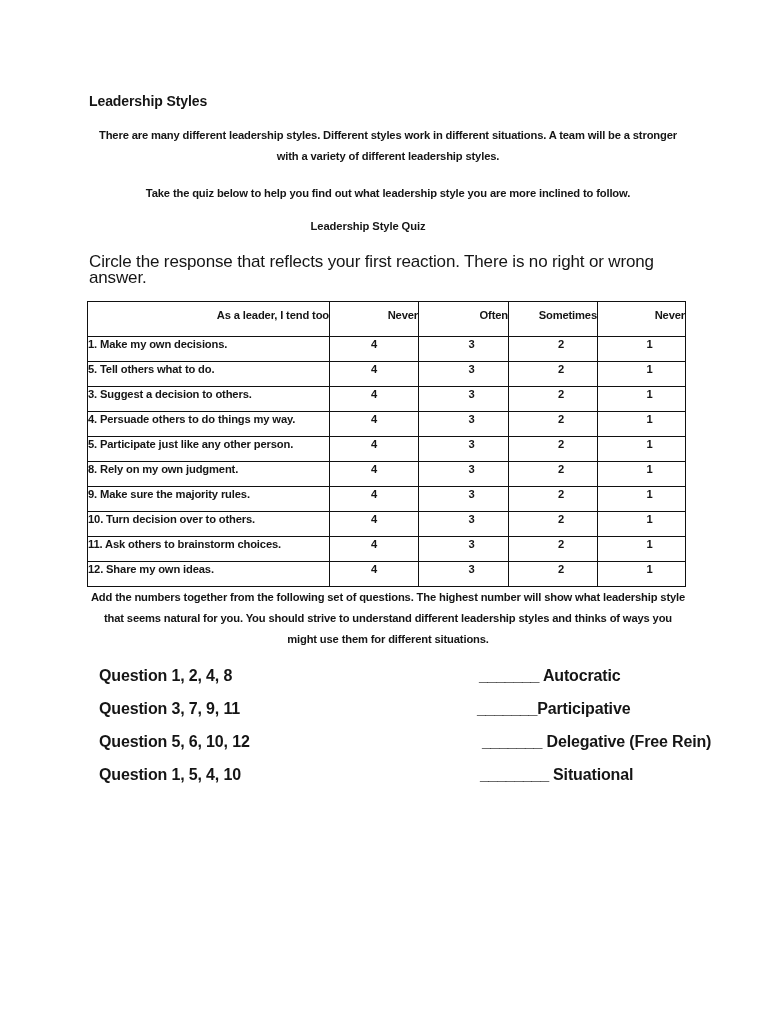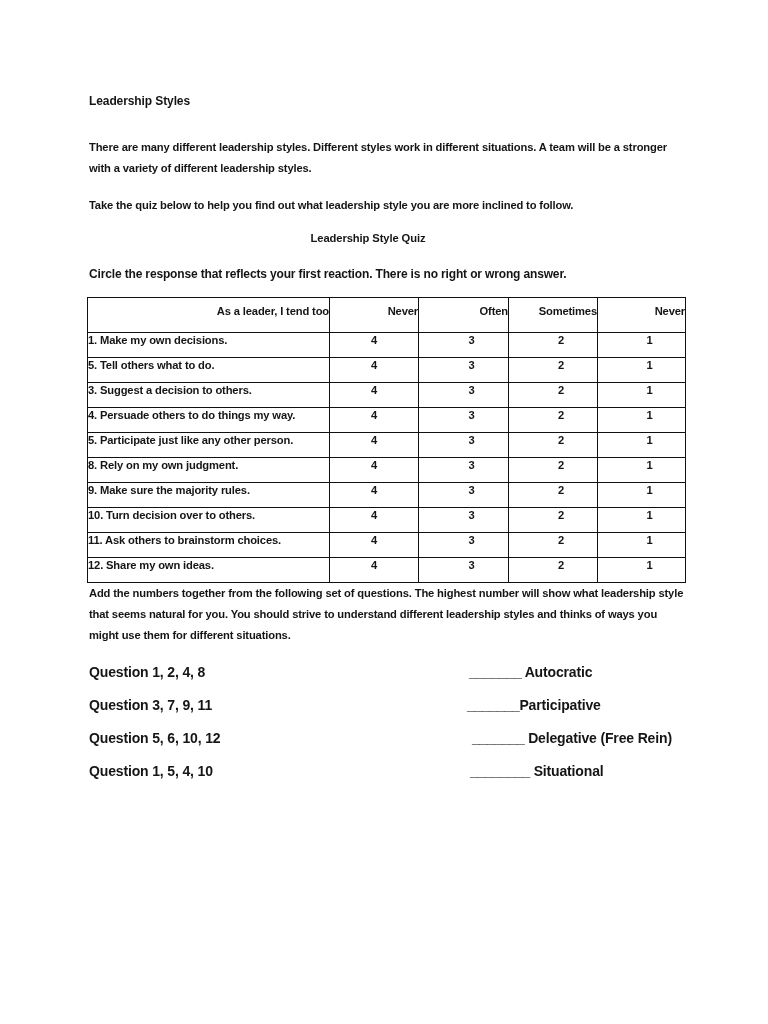--- a/index.html
+++ b/index.html
@@ -25,50 +25,50 @@
     overflow: hidden;
   }
   .content {
     position: absolute;
     left: 89px;
     top: 93px;
     width: 598px;
   }
 
   .doc-title {
-    font-size: 12px;
-    font-weight: bold;
-    line-height: 16px;
-    margin: 0 0 28px 0;
+    font-size: 14px;
+    font-weight: bold;
+    line-height: 16px;
+    margin: 0 0 16px 0;
     letter-spacing: -0.1px;
   }
 
   p.body-par {
     font-size: 11.2px;
     font-weight: bold;
     line-height: 21px;
     margin: 0 0 16px 0;
     letter-spacing: -0.15px;
-    text-align: left;
+    text-align: center;
   }
   p.body-par.tight { margin-bottom: 14px; }
 
   .quiz-heading {
     font-size: 11.2px;
     font-weight: bold;
     text-align: center;
     margin: 0 0 20px 0;
     line-height: 16px;
     letter-spacing: -0.1px;
     padding-right: 40px;
   }
 
   .instruction {
-    font-size: 12px;
-    font-weight: bold;
+    font-size: 17px;
+    font-weight: normal;
     margin: 0 0 15px 0;
     line-height: 16px;
     letter-spacing: -0.15px;
   }
 
   
   table.quiz-table {
     border-collapse: collapse;
     width: 598px;
     table-layout: fixed;
@@ -114,24 +114,25 @@
   col.c-never { width: 88px; }
 
   
   .after-table { margin-top: 18px; }
 
   .score-list { margin-top: 18px; }
   .score-row {
     display: flex;
     align-items: baseline;
     margin-bottom: 17px;
-    font-size: 14px;
-    font-weight: bold;
-    letter-spacing: -0.15px;
-    line-height: 16px;
+    font-size: 16px;
+    font-weight: bold;
+    letter-spacing: -0.15px;
+    line-height: 16px;
+    margin-left: 10px;
   }
   .score-q { width: 378px; flex: 0 0 378px; }
   .score-blank {
     white-space: pre;
     letter-spacing: -0.3px;
   }
   .score-label { white-space: pre; }
   .score-row.indent-a .score-blank { padding-left: 2px; }
   .score-row.indent-c .score-blank { padding-left: 5px; }
   .score-row.indent-d .score-blank { padding-left: 3px; }

